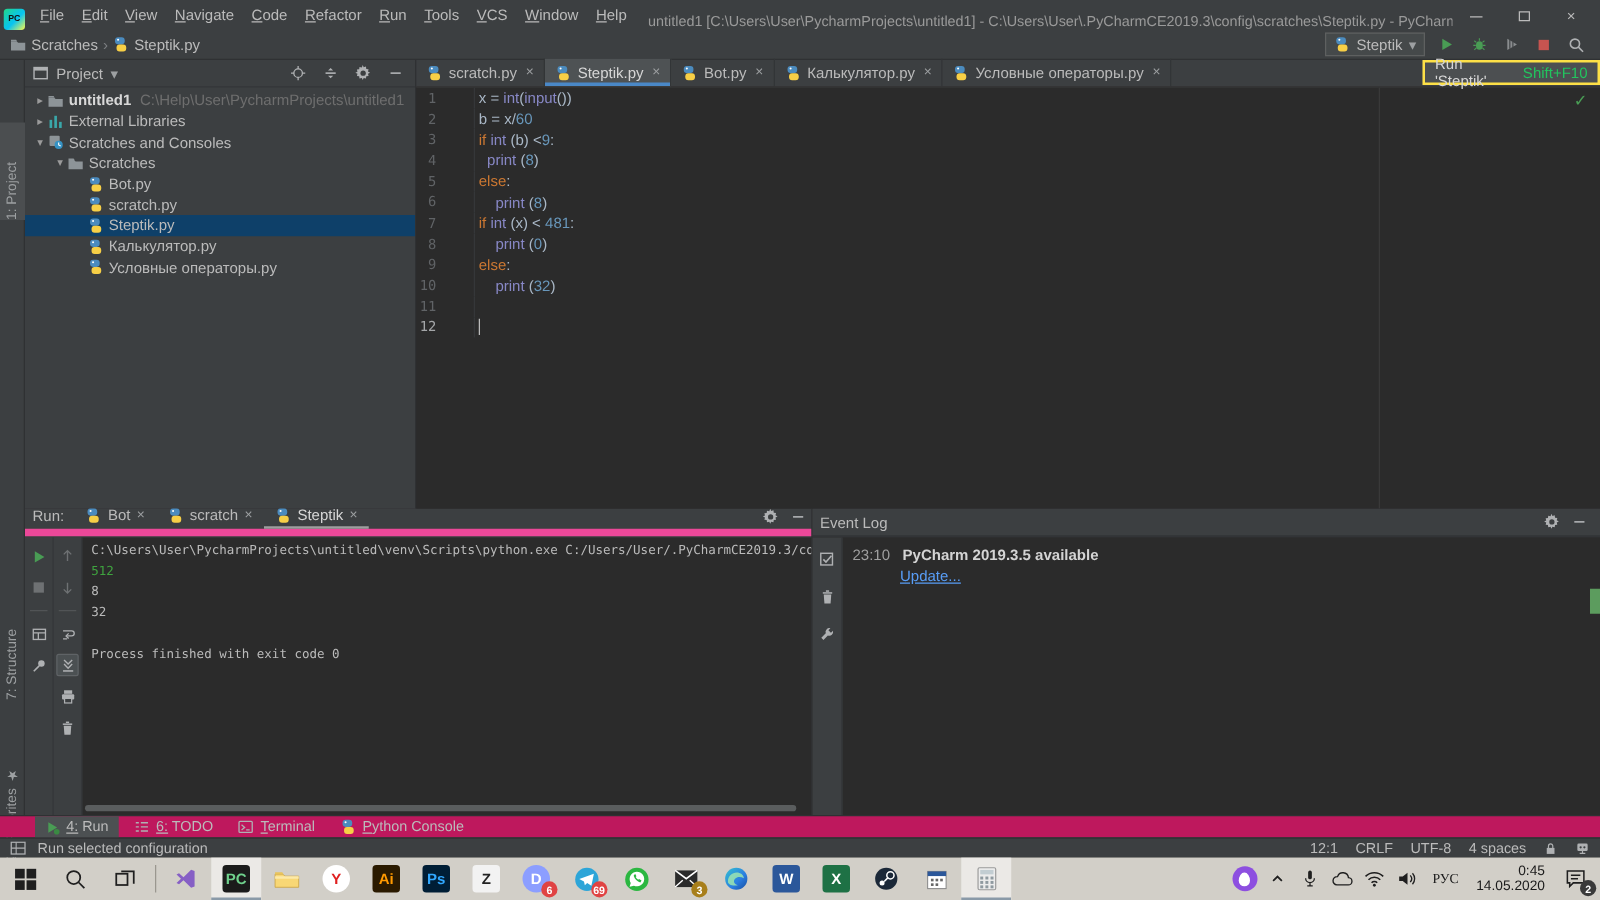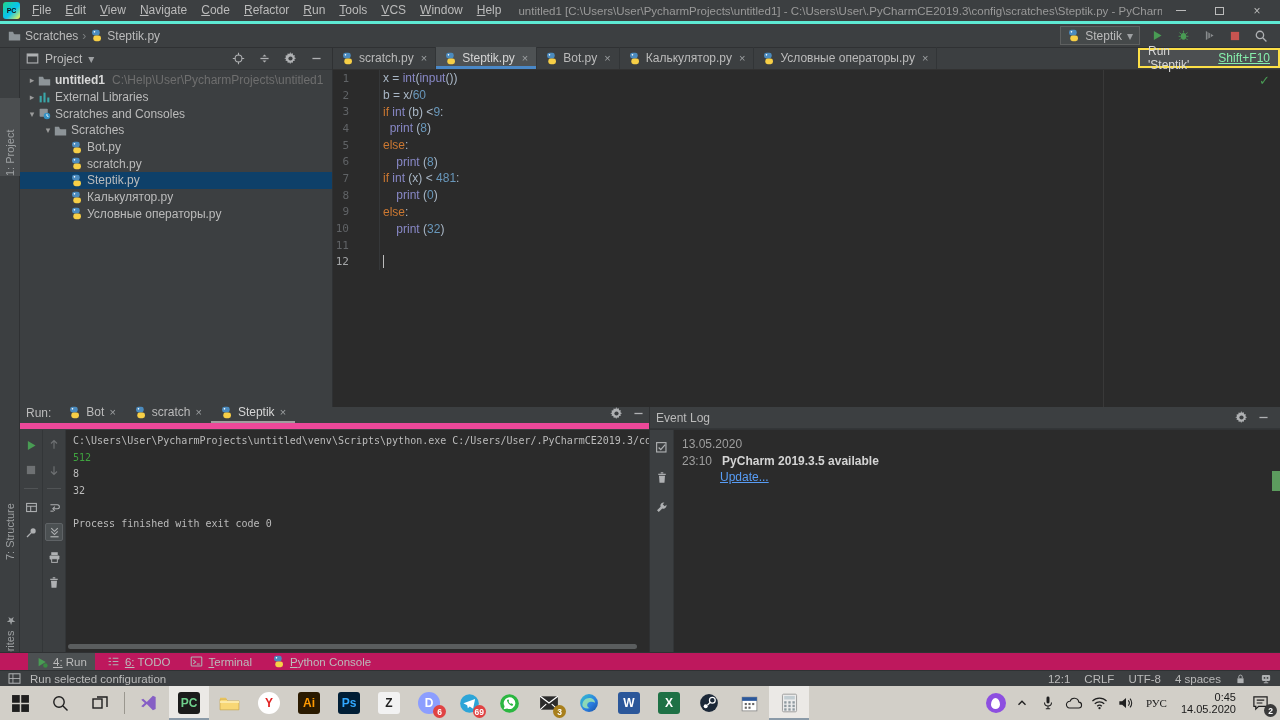--- a/index.html
+++ b/index.html
@@ -2,21 +2,21 @@
 <html><head>
 <meta charset="utf-8">
 <style>
   html,body{margin:0;padding:0;background:#2b2b2b;}
   *{box-sizing:border-box;font-family:"Liberation Sans",sans-serif;}
   #app{position:relative;width:1280px;height:720px;overflow:hidden;background:#2b2b2b;font-size:12px;color:#bbb;}
   .icon{display:inline-flex;align-items:center;justify-content:center;vertical-align:middle;}
   .icon svg{display:block;}
 
   
-  .titlebar{position:absolute;left:0;top:0;width:1280px;height:28px;background:#3c3f41;display:flex;align-items:center;border-bottom:7px solid #5eead4;}
+  .titlebar{position:absolute;left:0;top:0;width:1280px;height:28px;background:#3c3f41;display:flex;align-items:flex-end;border-bottom:4px solid #5eead4;}
   .app-logo{width:17px;height:17px;margin:0 5px 0 3px;border-radius:3px;background:linear-gradient(135deg,#21d789,#07c3f2 55%,#fcf84a);display:flex;align-items:center;justify-content:center;font-size:7px;font-weight:bold;color:#111;}
   .menu-item{display:inline-block;padding:0 7px;color:#bbb;line-height:23px;cursor:default;}
   .menu-item::first-letter{text-decoration:underline;}
   .win-title{flex:1;color:#9a9a9a;font-size:11.5px;white-space:nowrap;overflow:hidden;margin-left:10px;}
   .win-controls{display:flex;align-items:center;gap:0;margin-right:4px;}
   .wc{width:38px;height:22px;display:flex;align-items:center;justify-content:center;color:#bbb;}
   .wc-min-glyph{display:inline-block;width:10px;height:1px;background:#bbb;}
   .wc-max-glyph{display:inline-block;width:9px;height:8px;border:1px solid #bbb;}
 
   
@@ -124,21 +124,21 @@
   .tb-tray{margin-left:auto;display:flex;align-items:center;gap:2px;padding-right:4px;}
   .tray-ic{width:24px;height:30px;display:flex;align-items:center;justify-content:center;color:#1a1a1a;}
   .tray-lang{font-size:11px;color:#1a1a1a;padding:0 6px;font-family:Liberation Serif, serif;}
   .tray-clock{font-size:11px;color:#1a1a1a;text-align:right;line-height:12px;padding:0 6px;}
   .alice{width:20px;height:20px;border-radius:50%;background:#8d4fe0;display:flex;align-items:center;justify-content:center;}
   .alice .drop{width:9px;height:11px;background:#fff;border-radius:50% 50% 50% 50%/60% 60% 40% 40%;}
 
   
   .tooltip{position:absolute;left:1138px;top:48px;height:20px;background:#4c4f51;border:2px solid #fde047;display:flex;align-items:center;gap:8px;padding:0 8px;z-index:30;}
   .tt-label{color:#d6d6d6;}
-  .tt-short{color:#86efac;text-decoration:underline;}
+  .tt-short{color:#22c55e;}
 
   
   .watermark{position:absolute;left:770px;top:618px;width:510px;height:82px;z-index:50;pointer-events:none;display:flex;align-items:center;}
   .wm-text{flex:1;}
 </style>
 </head>
 <body>
 
 <div id="app">
 
@@ -650,23 +650,20 @@
               <path d="M4 5.5h8L11.3 15H4.7z" fill="#afb1b3"></path>
             </svg>
           </span>
         <span class="rp-ic icon">
             <svg width="13" height="13" viewBox="0 0 16 16">
               <path d="M14 4.5a3.8 3.8 0 0 1-5 4.6L4.6 13.5 2.5 11.4l4.4-4.4A3.8 3.8 0 0 1 11.5 2l-2 2 2.5 2.5z" fill="#afb1b3"></path>
             </svg>
           </span>
       </div>
       <div class="el-content">
-        <div class="el-row">
-            <span class="el-date">13.05.2020</span>
-          </div>
         <div class="el-row">
           <span class="el-time">23:10</span>
           <span class="el-msg">PyCharm 2019.3.5 available</span>
         </div>
         <div><a class="el-link">Update...</a></div>
         <div class="el-marker"></div>
       </div>
     </div>
   </div>
 

